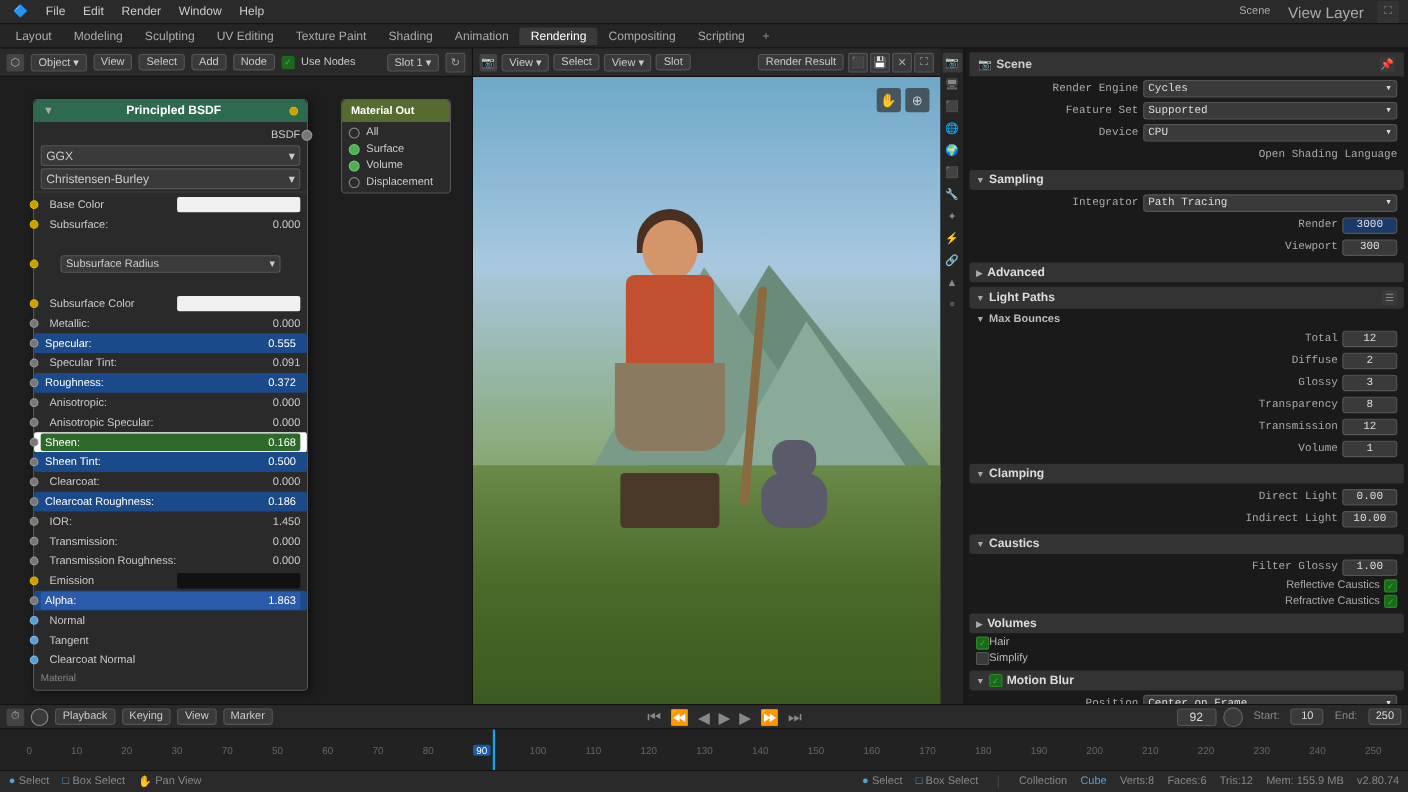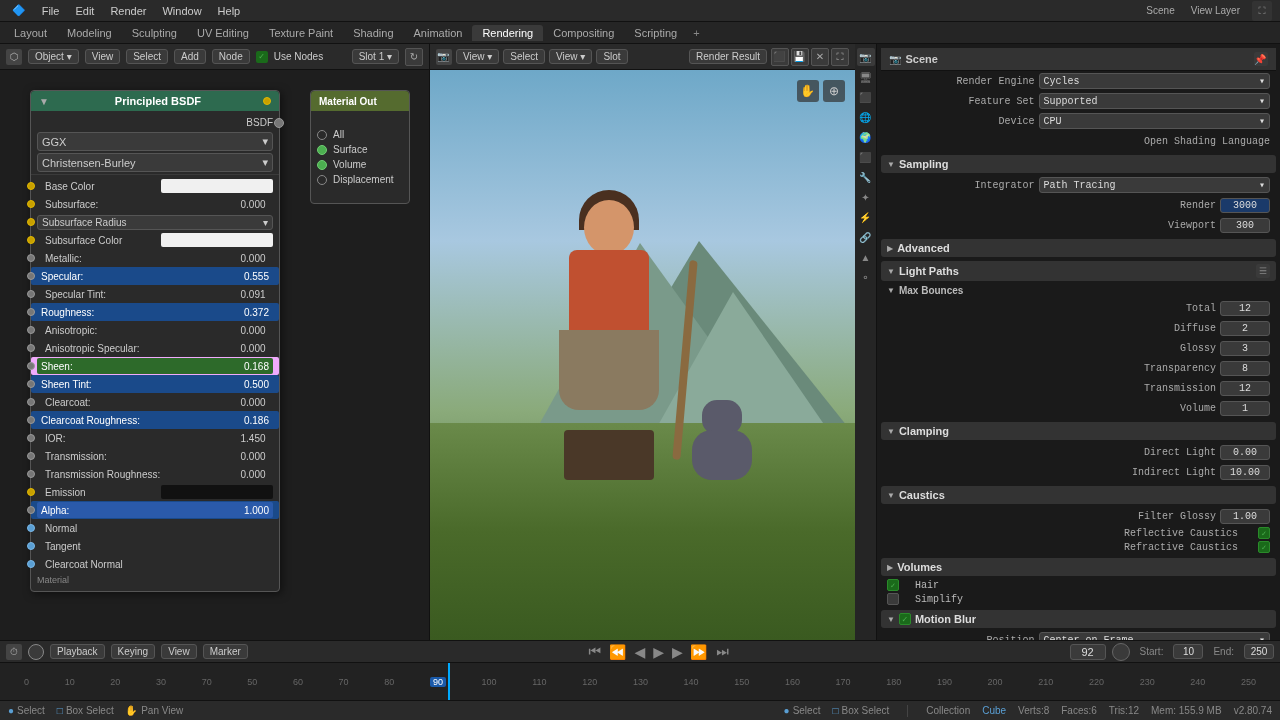--- a/index.html
+++ b/index.html
@@ -195,21 +195,21 @@
 
     .row-label {
       flex: 1;
       color: #ccc;
       font-size: 10px;
       padding-left: 8px;
     }
     .row-value {
       color: #ccc;
       font-size: 10px;
-      text-align: center;
+      text-align: right;
       min-width: 40px;
     }
 
     .row-bar {
       height: 16px;
       flex: 1;
       border-radius: 2px;
       display: flex;
       align-items: center;
       justify-content: space-between;
@@ -524,24 +524,23 @@
       cursor: pointer;
     }
     .subsection-title {
       color: #bbb;
       font-size: 10px;
       font-weight: bold;
     }
 
     .checkbox-row {
       display: flex;
-      align-items: flex-end;
+      align-items: flex-start;
       padding: 1px 6px;
-      gap: 16px;
-      font-family: Liberation Mono, monospace;
+      gap: 0;
     }
     .checkbox {
       width: 12px;
       height: 12px;
       background: #1a6a1a;
       border: 1px solid #2a8a2a;
       border-radius: 2px;
       display: flex;
       align-items: center;
       justify-content: center;
@@ -637,21 +636,21 @@
       color: #ccc;
       font-size: 10px;
       justify-content: space-between;
     }
 
     .highlighted-row {
       background: #1a4a8a;
       border-radius: 2px;
     }
     .highlighted-row-green {
-      background: #f0abfc;
+      background: #ffffff;
       border-radius: 2px;
     }
 
     .node-section-divider {
       height: 1px;
       background: #3a3a3a;
       margin: 2px 0;
     }
   </style>
 </head>
@@ -659,21 +658,21 @@
 
 <div class="top-menubar">
   <div class="menu-item">🔷</div>
   <div class="menu-item">File</div>
   <div class="menu-item">Edit</div>
   <div class="menu-item">Render</div>
   <div class="menu-item">Window</div>
   <div class="menu-item">Help</div>
   <div style="flex:1"></div>
   <div style="color:#aaa;font-size:10px;padding:0 8px">Scene</div>
-  <div style="color:#aaa;font-size:10px;padding:0 8px">View Layer</div>
+  <div style="color:#aaa;font-size:14px;padding:0 8px">View Layer</div>
   <div style="width:20px;height:20px;background:#333;border-radius:2px;margin:0 4px;display:flex;align-items:center;justify-content:center;color:#888;font-size:10px">⛶</div>
 </div>
 
 <div class="workspace-tabs">
   <div class="ws-tab">Layout</div>
   <div class="ws-tab">Modeling</div>
   <div class="ws-tab">Sculpting</div>
   <div class="ws-tab">UV Editing</div>
   <div class="ws-tab">Texture Paint</div>
   <div class="ws-tab">Shading</div>
@@ -738,21 +737,21 @@
           </div>
 
           <div class="node-input-row">
             <div class="socket-in socket-yellow" style="left:-4px"></div>
             <span class="row-label">Subsurface:</span>
             <span class="row-value">0.000</span>
           </div>
 
           <div class="node-input-row">
             <div class="socket-in socket-yellow" style="left:-4px"></div>
-            <div class="subsurf-dropdown" style="margin:0;width:auto;flex:1">
+            <div class="subsurf-dropdown" style="margin:18px;width:auto;flex:1">
               <span>Subsurface Radius</span>
               <span>▾</span>
             </div>
           </div>
 
           <div class="node-input-row">
             <div class="socket-in socket-yellow" style="left:-4px"></div>
             <span class="row-label">Subsurface Color</span>
             <div class="color-swatch swatch-white" style="width:80px"></div>
           </div>
@@ -848,21 +847,21 @@
           <div class="node-input-row">
             <div class="socket-in socket-yellow" style="left:-4px"></div>
             <span class="row-label">Emission</span>
             <div class="color-swatch swatch-black" style="width:80px"></div>
           </div>
 
           <div class="node-input-row highlighted-row" style="background:#1a4a8a;border-radius:2px">
             <div class="socket-in socket-gray" style="left:-4px"></div>
             <div class="row-bar blue-bar" style="width:100%;background:#2a5aaa">
               <span>Alpha:</span>
-              <span>1.000</span>
+              <span>1.863</span>
             </div>
           </div>
 
           <div class="node-input-row">
             <div class="socket-in socket-blue" style="left:-4px"></div>
             <span class="row-label">Normal</span>
           </div>
 
           <div class="node-input-row">
             <div class="socket-in socket-blue" style="left:-4px"></div>
@@ -875,21 +874,21 @@
           </div>
 
           <div style="padding:2px 6px;color:#888;font-size:9px">Material</div>
         </div>
       </div>
 
       <div class="matout-node">
         <div class="matout-title">
           <span style="color:#fff;font-size:10px;font-weight:bold">Material Out</span>
         </div>
-        <div style="padding:16px 0">
+        <div style="padding:2px 0">
           <div class="matout-socket-row">
             <div class="socket-circle socket-empty"></div>
             <span style="color:#ccc;font-size:10px">All</span>
           </div>
           <div class="matout-socket-row">
             <div class="socket-circle socket-green"></div>
             <span style="color:#ccc;font-size:10px">Surface</span>
           </div>
           <div class="matout-socket-row">
             <div class="socket-circle socket-green"></div>

